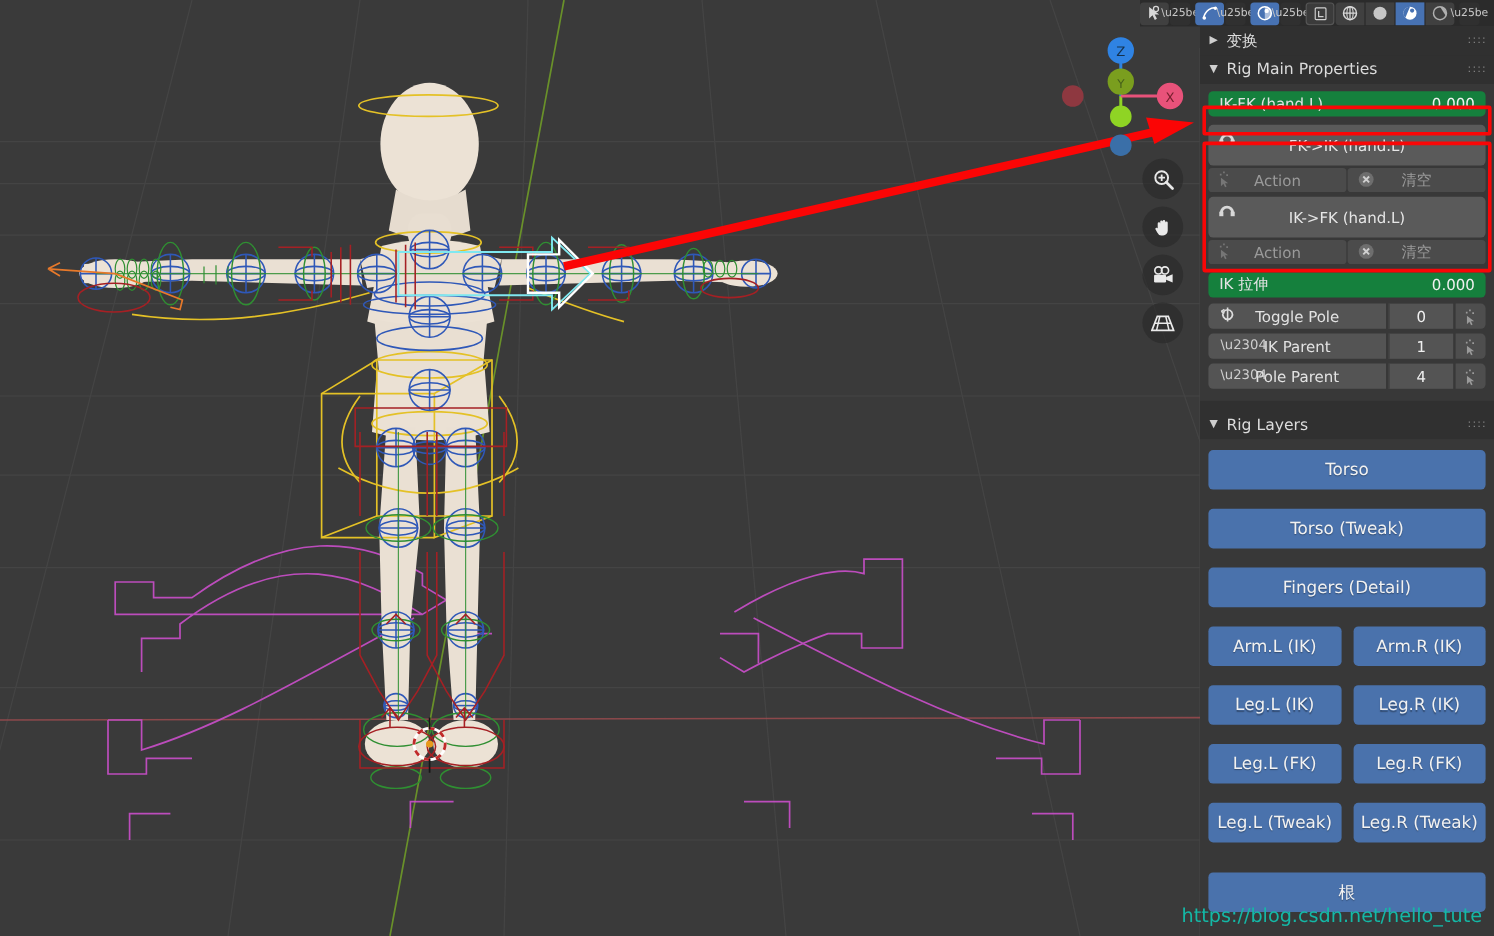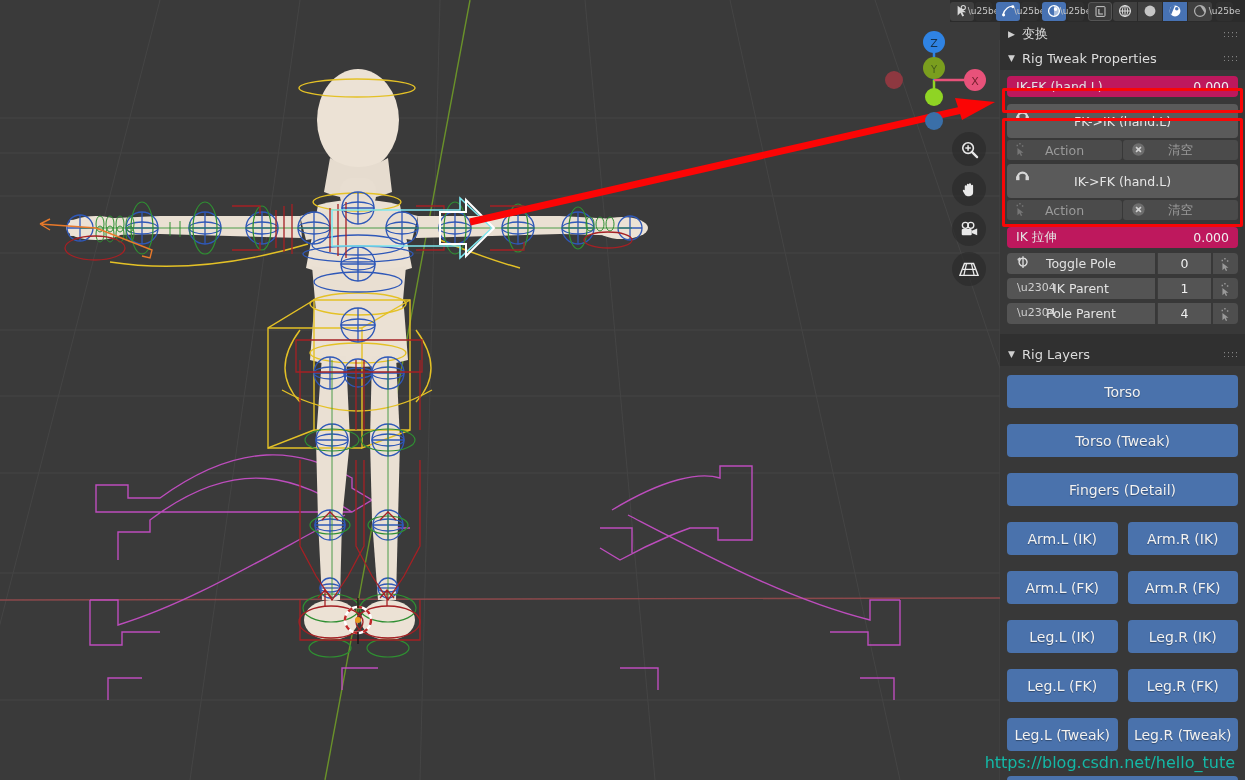--- a/index.html
+++ b/index.html
@@ -59,21 +59,21 @@
   .panel-header .tri { width: 14px; font-size: 9px; color: #cfcfcf; }
   .panel-header .grip {
     margin-left: auto; color: #8a8a8a; font-size: 9px; letter-spacing: 1px;
     line-height: 5px; width: 14px;
   }
   .panel-body { background: #383838; padding: 5px 7px 8px 7px; }
 
   .row { display: flex; gap: 2px; margin-bottom: 4px; align-items: stretch; }
 
   .prop {
-    height: 21px; background: #be185d; border-radius: 4px;
+    height: 21px; background: #15803d; border-radius: 4px;
     display: flex; align-items: center; padding: 2px 9px;
     font-size: 12.5px; color: #e3e3e3; flex: 1; min-width: 0;
   }
   .prop .lbl { flex: 1; }
   .prop .val { color: #f0f0f0; }
 
   .opbtn {
     height: 34px; background: #5a5a5a; border-radius: 4px;
     display: flex; align-items: center; justify-content: center;
     position: relative; color: #e6e6e6; font-size: 12.5px; flex: 1;
@@ -502,21 +502,21 @@
   <div id="sidepanel">
 
     <div class="panel-header">
       <span class="tri">▶</span>
       <span>变换</span>
       <span class="grip">::::</span>
     </div>
 
     <div class="panel-header">
       <span class="tri">▼</span>
-      <span>Rig Tweak Properties</span>
+      <span>Rig Main Properties</span>
       <span class="grip">::::</span>
     </div>
 
     <div class="panel-body" style="position:relative; padding-top:6px;">
 
       <div class="row" style="margin-bottom:7px;">
         <div class="prop">
           <span class="lbl">IK-FK (hand.L)</span>
           <span class="val">0.000</span>
         </div>
@@ -653,24 +653,20 @@
     <div class="panel-body" style="padding-top:9px;">
       <div class="layerbtn">Torso</div>
       <div class="layerbtn">Torso (Tweak)</div>
       <div class="layerbtn">Fingers (Detail)</div>
 
       <div class="layer-pair">
         <div class="layerbtn">Arm.L (IK)</div>
         <div class="layerbtn">Arm.R (IK)</div>
       </div>
       <div class="layer-pair">
-        <div class="layerbtn">Arm.L (FK)</div>
-        <div class="layerbtn">Arm.R (FK)</div>
-      </div>
-      <div class="layer-pair">
         <div class="layerbtn">Leg.L (IK)</div>
         <div class="layerbtn">Leg.R (IK)</div>
       </div>
       <div class="layer-pair">
         <div class="layerbtn">Leg.L (FK)</div>
         <div class="layerbtn">Leg.R (FK)</div>
       </div>
       <div class="layer-pair">
         <div class="layerbtn">Leg.L (Tweak)</div>
         <div class="layerbtn">Leg.R (Tweak)</div>

